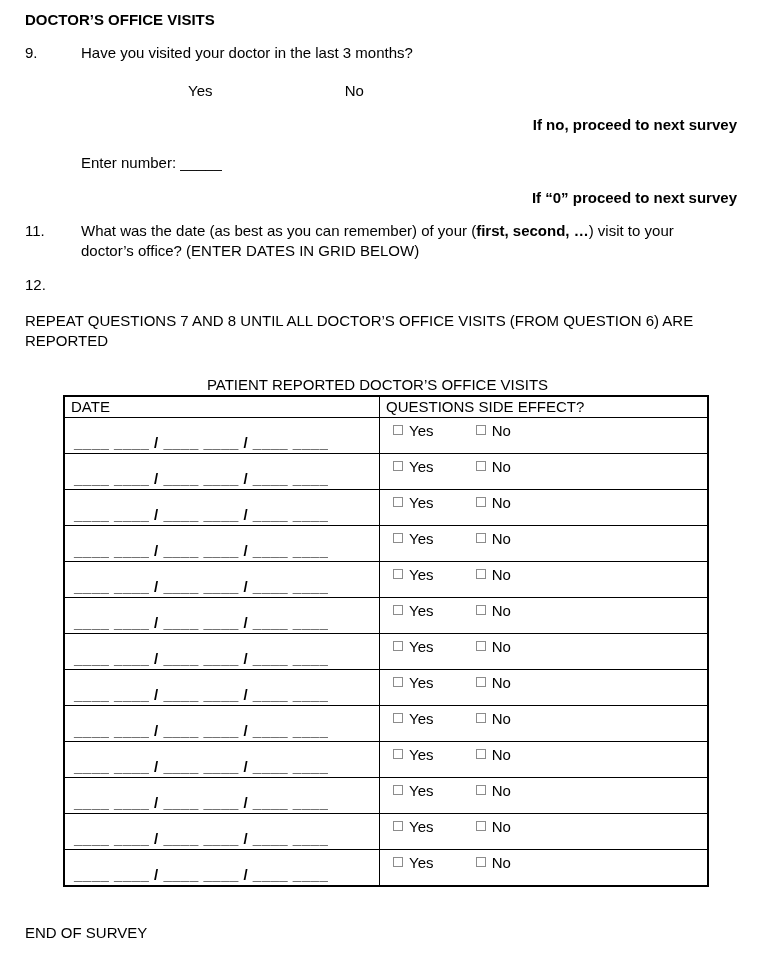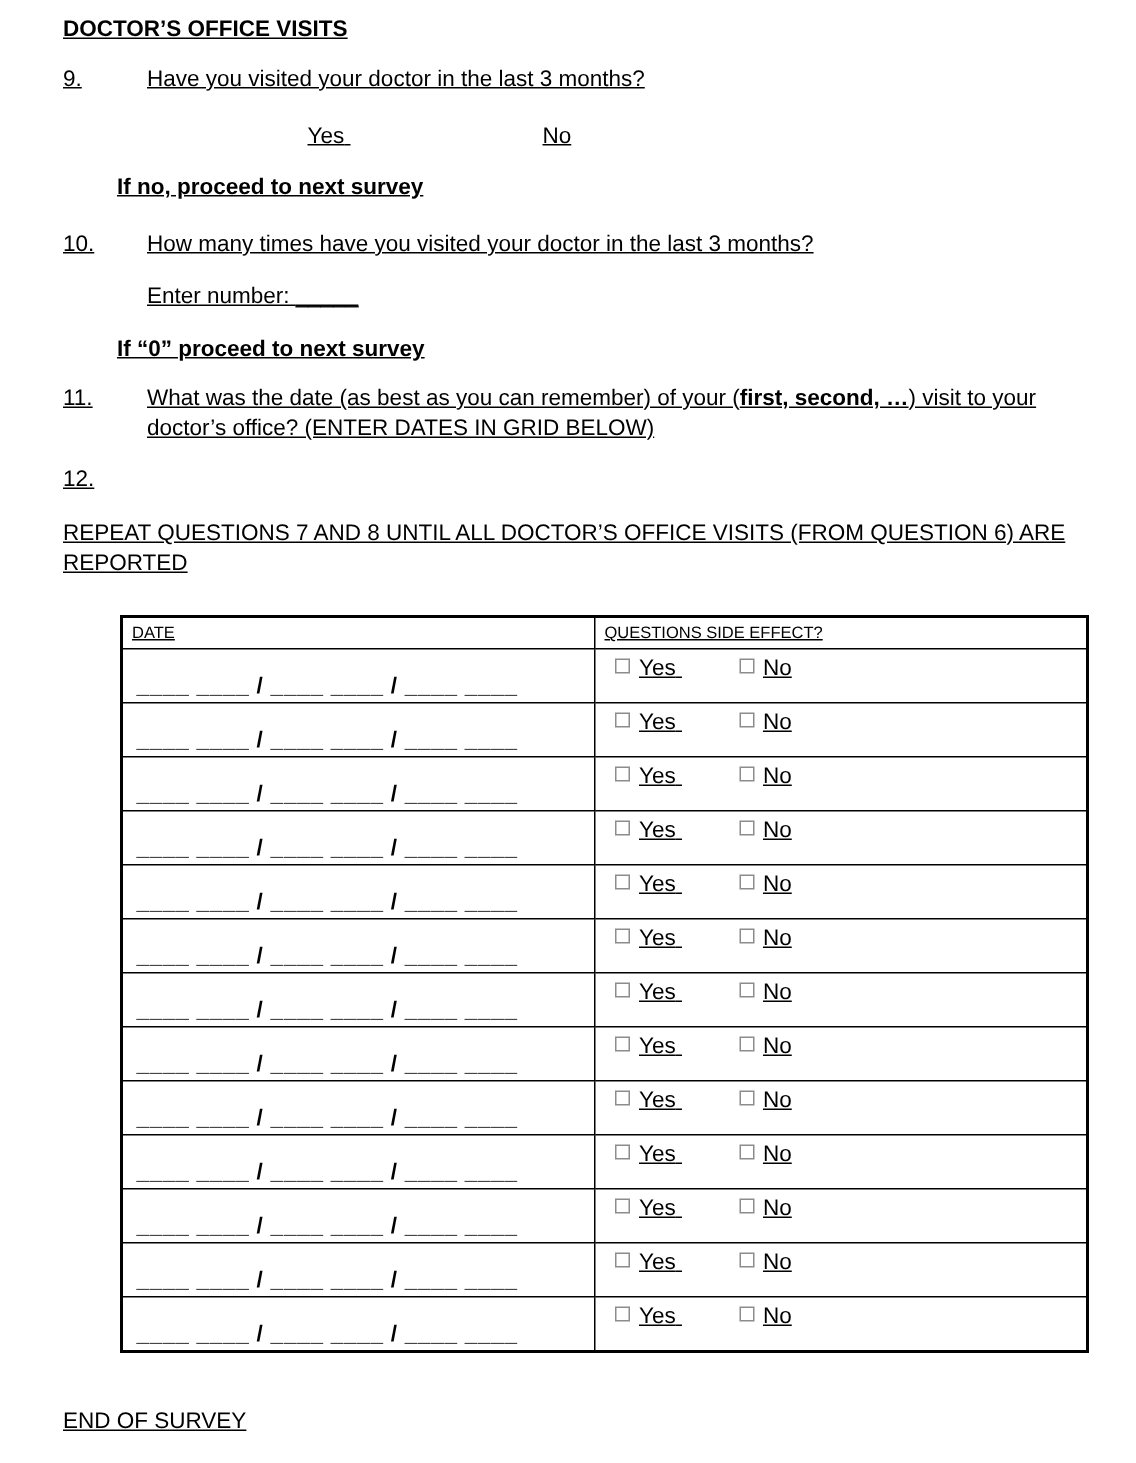--- a/index.html
+++ b/index.html
@@ -7,21 +7,21 @@
     padding: 0;
     background: #ffffff;
     width: 757px;
     height: 975px;
     overflow: hidden;
     font-family: "Liberation Sans", sans-serif;
     font-size: 15px;
     line-height: 20px;
     color: #000000;
   }
-  .page { padding: 10px 20px 0 42px; text-decoration: underline; }
+  .page { padding: 10px 20px 0 25px; }
 
   .heading {
     font-weight: bold;
     margin: 0 0 13px 0;
   }
 
   .q {
     display: flex;
     align-items: flex-start;
   }
@@ -37,21 +37,22 @@
   .mb15 { margin-bottom: 15px; }
   .mb13 { margin-bottom: 13px; }
   .mb16 { margin-bottom: 16px; gap: 47px; }
 
   .options-row { margin-left: 163px; }
   .opt-no-q9 { margin-left: 128px; }
   .opt-q9 { cursor: default; }
 
   .note {
     font-weight: bold;
-    margin-left: 36px;
+    margin-left: 48px;
+    text-align: right;
   }
 
   .enter-row { margin-left: 56px; }
   .enter-blank { white-space: pre; text-align: center; }
 
   .repeat-note {
     width: 690px;
     margin-bottom: 24px;
   }
 
@@ -71,21 +72,21 @@
   table.visits th, table.visits td {
     border: 1px solid #000;
     font-weight: normal;
     text-align: left;
   }
   th.col-date  { width: 308px; }
   th.col-se    { width: 321px; }
   table.visits th {
     height: 19px;
     padding: 0 0 0 6px;
-    font-size: 11px;
+    font-size: 15px;
   }
   td.date-cell {
     vertical-align: bottom;
     padding: 0 0 0 9px;
     height: 35px;
   }
   .date-blank {
     display: inline-block;
     font-weight: bold;
     white-space: pre;
@@ -125,42 +126,39 @@
     <span class="qtext">Have you visited your doctor in the last 3 months?</span>
   </div>
 
   <div class="options-row mb14">
     <span class="opt-q9">Yes</span>
     <span class="opt-q9 opt-no-q9">No</span>
   </div>
 
   <div class="note mb18">If no, proceed to next survey</div>
 
-  <div class="q mb15">
-    <span class="qnum">10.</span>
-    <span class="qtext">How many times have you visited your doctor in the last 3 months?</span>
-  </div>
 
   <div class="enter-row mb15">
     <span>Enter number: </span><span class="enter-blank">_____</span>
   </div>
 
   <div class="note mb13">If “0” proceed to next survey</div>
 
   <div class="q mb14">
     <span class="qnum">11.</span>
     <span class="qtext"><span>What was the date (as best as you can remember) of your (</span><b>first, second, …</b><span>) visit to your doctor’s office? (ENTER DATES IN GRID BELOW)</span></span>
   </div>
 
   <div class="q mb16">
     <span class="qnum">12.</span>
   </div>
 
   <div class="repeat-note">REPEAT QUESTIONS 7 AND 8 UNTIL ALL DOCTOR’S OFFICE VISITS (FROM QUESTION 6) ARE REPORTED</div>
 
+  <div class="table-title">PATIENT REPORTED DOCTOR’S OFFICE VISITS</div>
 
   <table class="visits">
     <thead>
       <tr>
         <th class="col-date">DATE</th>
         <th class="col-se">QUESTIONS SIDE EFFECT?</th>
       </tr>
     </thead>
     <tbody>
     <tr>

